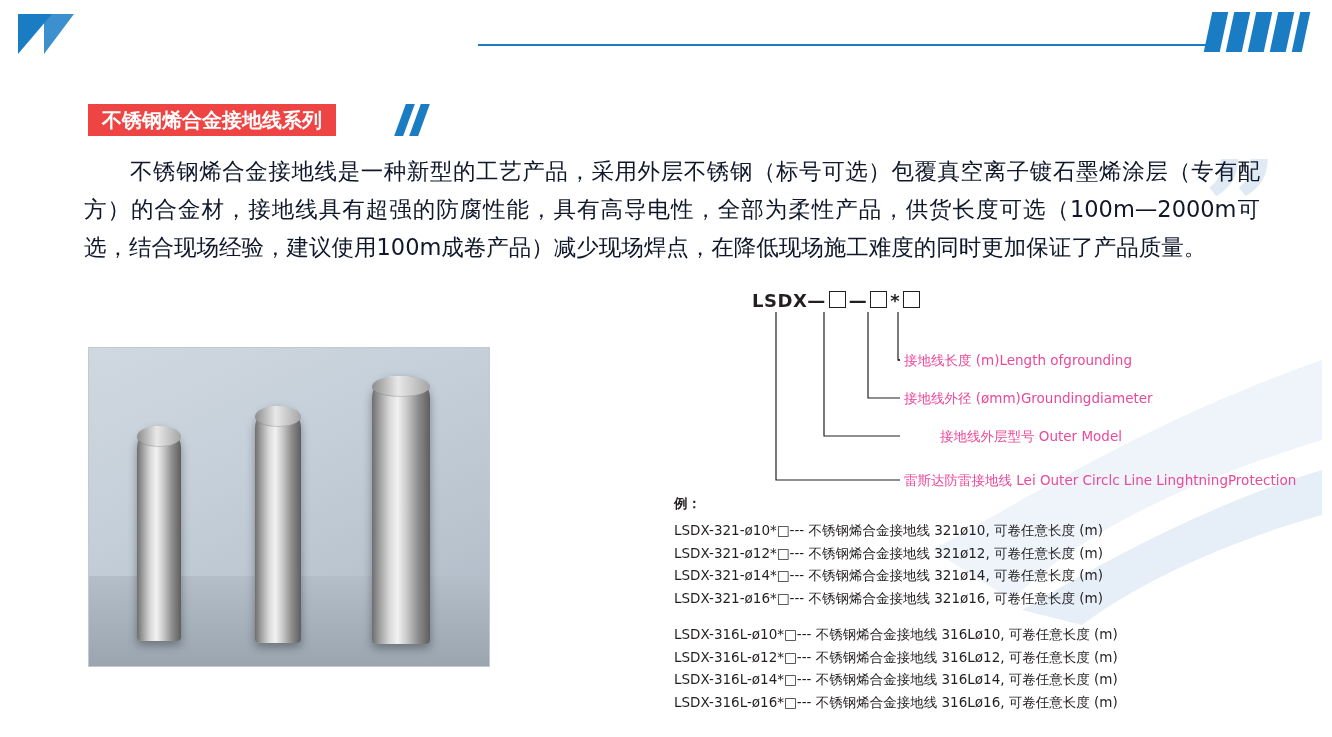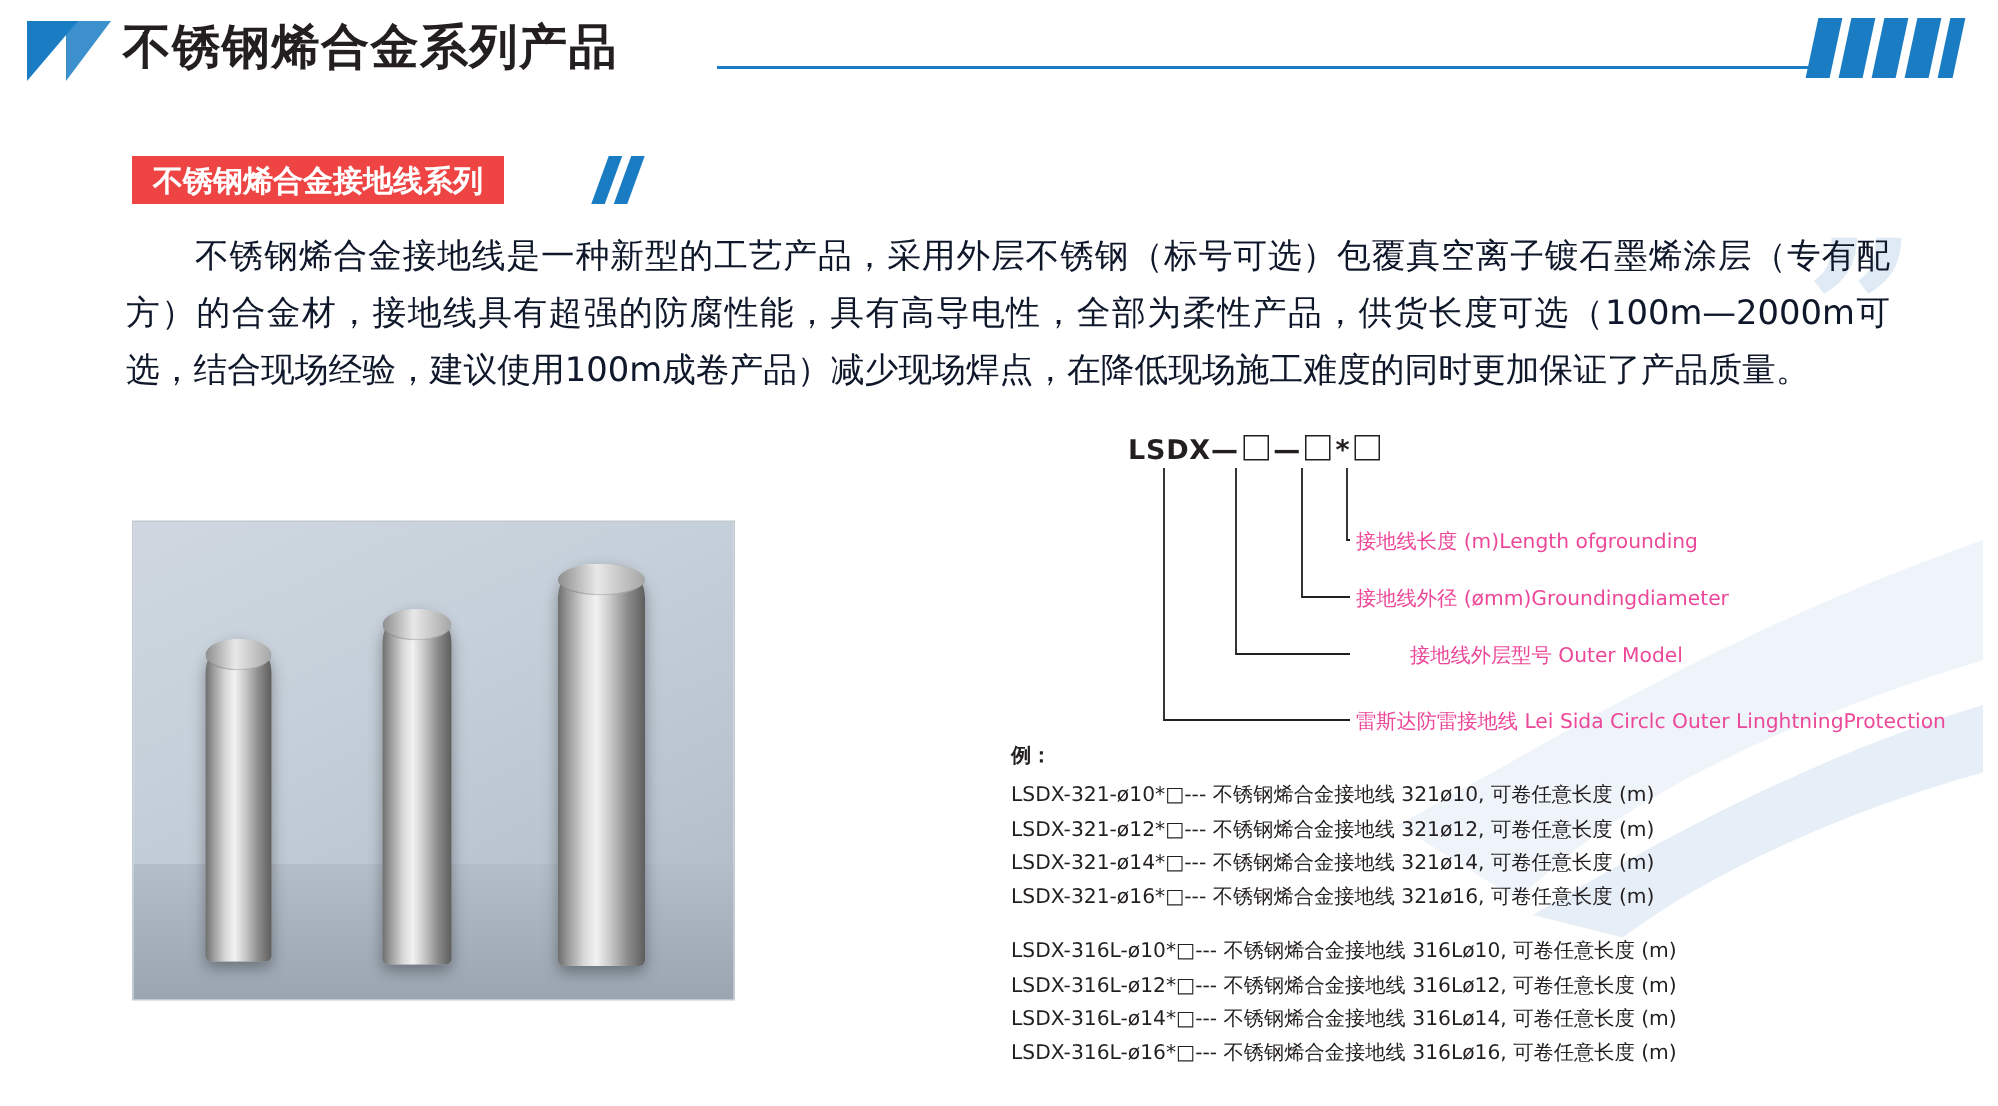--- a/index.html
+++ b/index.html
@@ -262,21 +262,20 @@
   .ex-gap { height: 14px; }
 </style>
 </head>
 <body>
 
 <div class="header">
   <div class="header-arrow">
     <div class="tri-a"></div>
     <div class="tri-b"></div>
   </div>
-  <div class="header-title">不锈钢烯合金系列产品</div>
   <div class="header-rule"></div>
   <div class="header-bars">
     <span></span>
       <span></span>
       <span></span>
       <span></span>
       <span></span>
   </div>
 </div>
 
@@ -324,21 +323,21 @@
     <path d="M152,22 L152,146 L228,146" stroke="#231f20" stroke-width="1.2" fill="none"></path>
 
     <path d="M104,22 L104,190 L228,190" stroke="#231f20" stroke-width="1.2" fill="none"></path>
 
     <line x1="226" y1="70" x2="228" y2="70" stroke="#231f20" stroke-width="1.2"></line>
   </svg>
 
   <div class="legend legend-0">接地线长度 (m)Length ofgrounding</div>
   <div class="legend legend-1">接地线外径 (ømm)Groundingdiameter</div>
   <div class="legend legend-2">接地线外层型号 Outer Model</div>
-  <div class="legend legend-3">雷斯达防雷接地线 Lei Sida Circlc Outer LinghtningProtection</div>
+  <div class="legend legend-3">雷斯达防雷接地线 Lei Outer Circlc Line LinghtningProtection</div>
 </div>
 
 <div class="examples">
   <div class="ex-title">例：</div>
   <div class="ex-line">LSDX-321-ø10*□--- 不锈钢烯合金接地线 321ø10, 可卷任意长度 (m)</div>
   <div class="ex-line">LSDX-321-ø12*□--- 不锈钢烯合金接地线 321ø12, 可卷任意长度 (m)</div>
   <div class="ex-line">LSDX-321-ø14*□--- 不锈钢烯合金接地线 321ø14, 可卷任意长度 (m)</div>
   <div class="ex-line">LSDX-321-ø16*□--- 不锈钢烯合金接地线 321ø16, 可卷任意长度 (m)</div>
   <div class="ex-gap"></div>
   <div class="ex-line">LSDX-316L-ø10*□--- 不锈钢烯合金接地线 316Lø10, 可卷任意长度 (m)</div>

